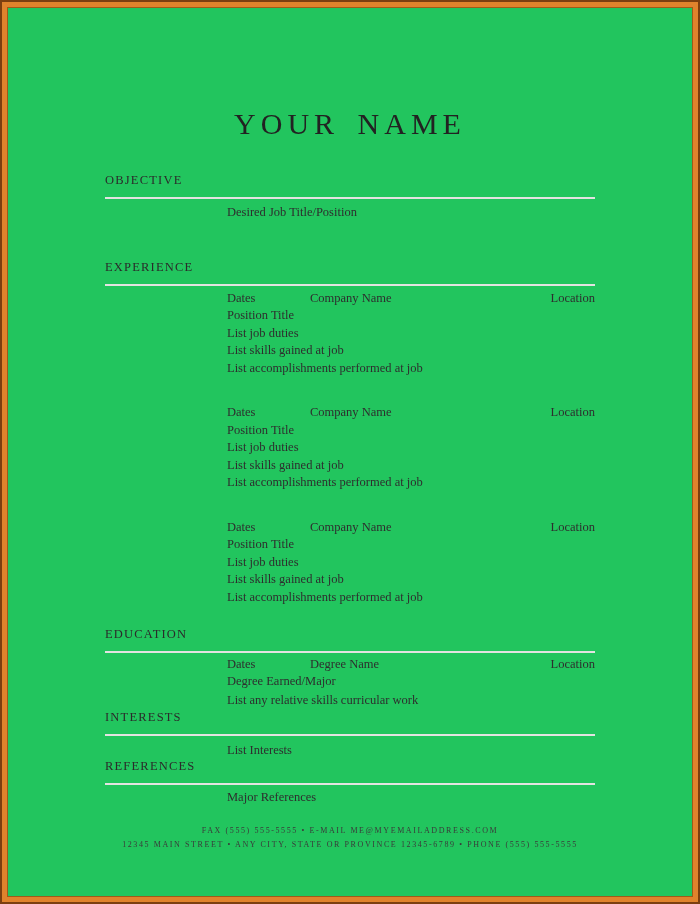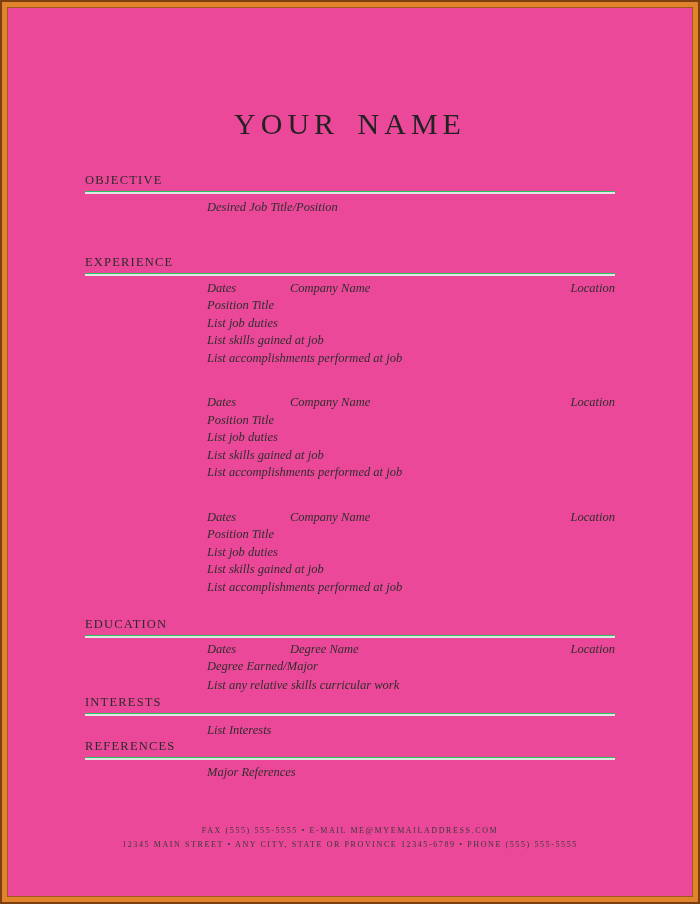--- a/index.html
+++ b/index.html
@@ -12,24 +12,24 @@
     background: #e0832c;
     border: 2px solid #7c3f10;
     padding: 5px;
     font-family: "Liberation Serif", "DejaVu Serif", serif;
     position: relative;
   }
 
   .page {
     width: 100%;
     height: 100%;
-    background: #ec4899;
+    background: #22c55e;
     border: 1px solid #a05a18;
     position: relative;
-    padding: 0 77px;
+    padding: 0 97px;
     overflow: hidden;
     color: #2e2e2e;
   }
 
   .doc-title {
     margin-top: 98px;
     text-align: center;
     font-size: 30px;
     letter-spacing: 5px;
     word-spacing: 6px;
@@ -38,36 +38,35 @@
     line-height: 36px;
   }
 
   .section { width: 100%; }
 
   .section-heading {
     font-size: 12.5px;
     letter-spacing: 1.2px;
     line-height: 14px;
     padding-bottom: 4px;
-    border-bottom: 1px solid #22c55e;
+    border-bottom: 6px solid #22c55e;
     box-shadow: 0 2px 0 #e3e3e1;
     color: #2b2b2b;
   }
 
   .sec-objective   { margin-top: 31px; }
   .sec-experience  { margin-top: 38px; }
   .sec-education   { margin-top: 21px; }
   .sec-interests   { }
   .sec-references  { }
 
   .section-body {
     padding-left: 122px;
     font-size: 12.5px;
     line-height: 17.5px;
-    font-style: italic;
   }
 
   .sec-objective .section-body  { padding-top: 7px; }
   .sec-experience .section-body { padding-top: 6px; }
   .sec-education .section-body  { padding-top: 5px; }
   .sec-interests .section-body  { padding-top: 8px; }
   .sec-references .section-body { padding-top: 6px; }
 
   .entry { margin-bottom: 27px; }
   .entry:last-child { margin-bottom: 0; }

